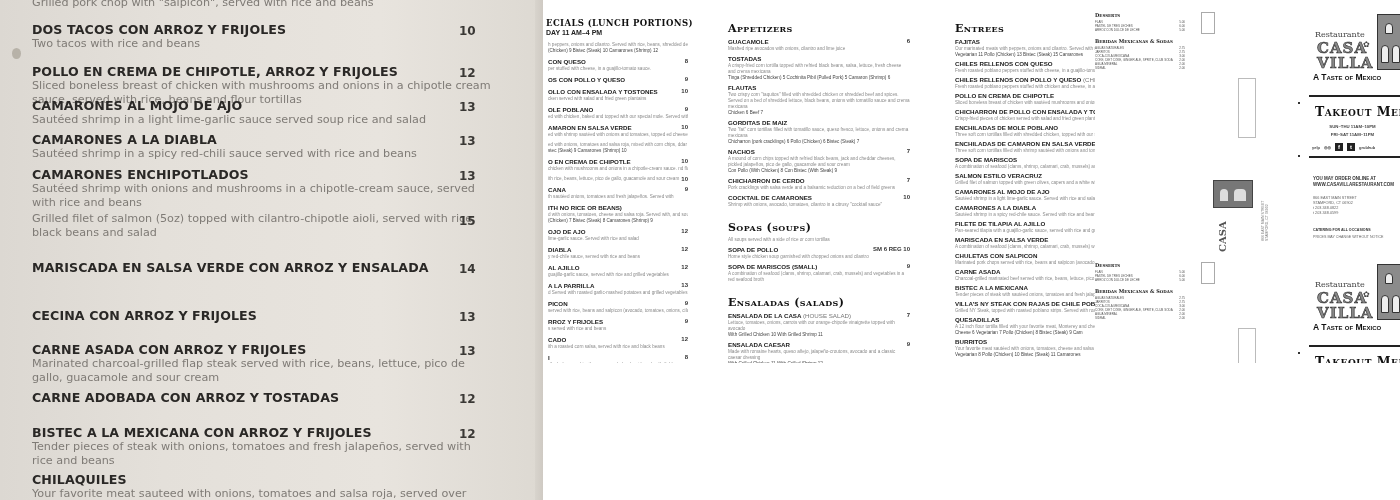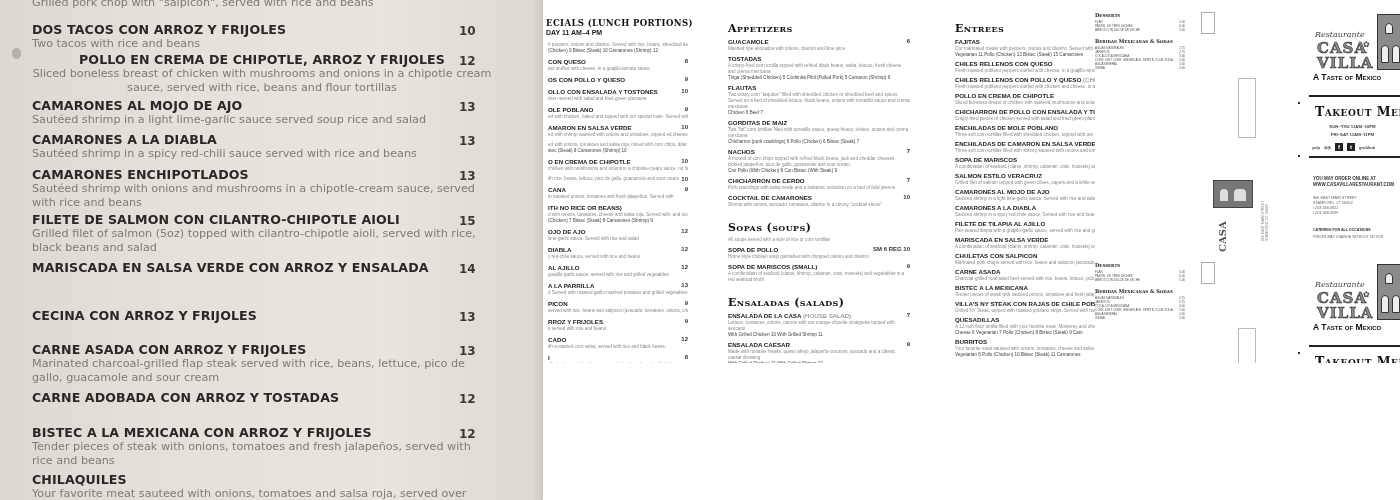--- a/index.html
+++ b/index.html
@@ -63,21 +63,21 @@
   .rot-logo .bld { position: absolute; left: 0; top: 0; width: 40px; height: 28px; background: #777; border: 1px solid #444; }
   .rot-logo .bld:before { content: ""; position: absolute; left: 6px; top: 8px; width: 8px; height: 12px; background: #ddd; border-radius: 4px 4px 0 0; }
   .rot-logo .bld:after { content: ""; position: absolute; left: 20px; top: 8px; width: 12px; height: 12px; background: #ddd; border-radius: 4px 4px 0 0; }
   .rot-logo .txt { position: absolute; left: 4px; top: 30px; writing-mode: vertical-rl; transform: rotate(180deg); font-family: "DejaVu Serif", serif; font-weight: bold; font-size: 10px; color: #555; line-height: 11px; height: 42px; }
   .rot-addr { position: absolute; writing-mode: vertical-rl; transform: rotate(180deg); font-size: 3.5px; color: #777; line-height: 4px; }
   .tick { position: absolute; width: 2px; height: 2px; background: #333; }
 
   
   .p5 { left: 1305px; width: 95px; }
   .cover { position: absolute; left: 0; width: 95px; height: 245px; }
-  .cover .restaurante { position: absolute; left: 10px; top: 30px; font-family: "DejaVu Serif", serif; font-style: italic; font-size: 8px; color: #444; }
+  .cover .restaurante { position: absolute; left: 10px; top: 30px; font-family: "DejaVu Serif", serif; font-size: 8px; color: #444; }
   .cover .casa, .cover .villa { position: absolute; left: 12px; font-family: "DejaVu Serif", serif; font-weight: bold; font-size: 15px; color: #888; letter-spacing: 1px; -webkit-text-stroke: .6px #333; }
   .cover .casa { top: 39px; }
   .cover .villa { top: 54px; }
   .cover .flower { position: absolute; left: 58px; top: 40px; font-size: 8px; color: #444; }
   .cover .building { position: absolute; left: 72px; top: 14px; width: 30px; height: 56px; background: #8b8b8b; border: 1px solid #333; }
   .cover .building .w1 { position: absolute; left: 7px; top: 8px; width: 8px; height: 11px; background: #eee; border-radius: 4px 4px 0 0; border: 1px solid #333; }
   .cover .building .w2 { position: absolute; left: 3px; top: 30px; width: 8px; height: 18px; background: #eee; border-radius: 4px 4px 0 0; border: 1px solid #333; }
   .cover .building .w3 { position: absolute; left: 14px; top: 30px; width: 8px; height: 18px; background: #eee; border-radius: 4px 4px 0 0; border: 1px solid #333; }
   .cover .tagline { position: absolute; left: 8px; top: 72px; font-family: Liberation Sans, sans-serif; font-weight: bold; font-variant: small-caps; font-size: 8.5px; color: #111; white-space: nowrap; }
   .cover .rule { position: absolute; left: 4px; width: 100px; height: 1.5px; background: #222; }
@@ -99,42 +99,41 @@
       <div class="photo-item" style="top: -4px;">
         <div class="name"></div>
         <div class="desc">Grilled pork chop with "salpicon", served with rice and beans</div>
         <span class="price" style="top: -8px;">11</span>
       </div>
       <div class="photo-item" style="top: 22px;">
         <div class="name">DOS TACOS CON ARROZ Y FRIJOLES</div>
         <div class="desc">Two tacos with rice and beans</div>
         <span class="price">10</span>
       </div>
-      <div class="photo-item" style="top: 52px; text-align: center;">
+      <div class="photo-item" style="top: 64px;">
         <div class="name">POLLO EN CREMA DE CHIPOTLE, ARROZ Y FRIJOLES</div>
         <div class="desc">Sliced boneless breast of chicken with mushrooms and onions in a chipotle cream sauce, served with rice, beans and flour tortillas</div>
         <span class="price">12</span>
       </div>
       <div class="photo-item" style="top: 98px;">
         <div class="name">CAMARONES AL MOJO DE AJO</div>
         <div class="desc">Sautéed shrimp in a light lime-garlic sauce served soup rice and salad</div>
         <span class="price">13</span>
       </div>
       <div class="photo-item" style="top: 132px;">
         <div class="name">CAMARONES A LA DIABLA</div>
         <div class="desc">Sautéed shrimp in a spicy red-chili sauce served with rice and beans</div>
         <span class="price">13</span>
       </div>
       <div class="photo-item" style="top: 167px;">
         <div class="name">CAMARONES ENCHIPOTLADOS</div>
         <div class="desc">Sautéed shrimp with onions and mushrooms in a chipotle-cream sauce, served with rice and beans</div>
         <span class="price">13</span>
       </div>
       <div class="photo-item" style="top: 212px;">
-        <div class="name">FILETE DE SALMON CON CILANTRO-CHIPOTLE AIOLI</div>
         <div class="desc">Grilled filet of salmon (5oz) topped with cilantro-chipotle aioli, served with rice, black beans and salad</div>
         <span class="price">15</span>
       </div>
       <div class="photo-item" style="top: 260px;">
         <div class="name">MARISCADA EN SALSA VERDE CON ARROZ Y ENSALADA</div>
         <span class="price">14</span>
       </div>
       <div class="photo-item" style="top: 308px;">
         <div class="name">CECINA CON ARROZ Y FRIJOLES</div>
         <span class="price">13</span>

